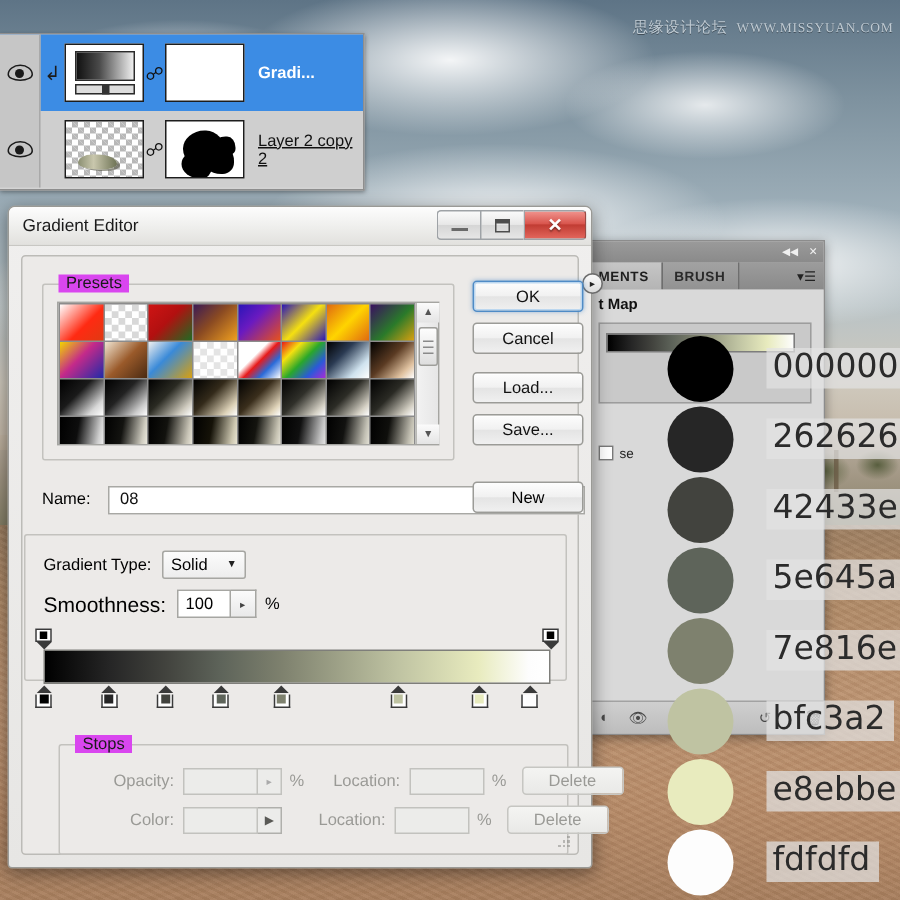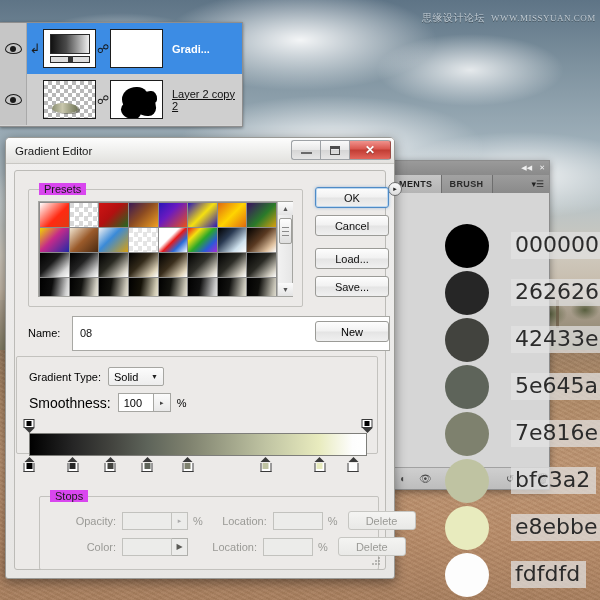--- a/index.html
+++ b/index.html
@@ -209,21 +209,21 @@
   .ge-btn.primary { border:1px solid #4f8bc6; box-shadow:0 0 0 1px #bcd7ef inset, 0 0 3px rgba(80,140,200,.5); }
   #btn-ok { top:16px; }
   #btn-cancel { top:44px; }
   #btn-load { top:77px; }
   #btn-save { top:105px; }
 
   
   #name-row { position:absolute; left:13px; top:152px; width:362px; height:20px; display:flex; align-items:center; }
   #name-label { width:44px; font-size:11px; }
   #name-input {
-    flex:1; height:35px; background:#fff; border:1px solid #a8a8a4;
+    flex:1; height:19px; background:#fff; border:1px solid #a8a8a4;
     display:flex; align-items:center; padding-left:7px; font-size:11px; color:#111;
   }
   #btn-new {
     position:absolute; left:300px; top:150px; width:74px; height:21px;
     border:1px solid #9b9b97; border-radius:3px;
     background:linear-gradient(180deg,#fdfdfd 0%, #f1f1f1 48%, #e4e4e4 52%, #f0f0f0 100%);
     font-size:11px; display:flex; align-items:center; justify-content:center;
   }
 
   
@@ -446,20 +446,30 @@
 <div id="adj-panel">
   <div id="adj-topbar">
     <span class="adj-topicon">◀◀</span>
     <span class="adj-topicon">✕</span>
   </div>
   <div id="adj-tabs">
     <div class="adj-tab">MENTS</div>
     <div class="adj-tab inactive">BRUSH</div>
     <div id="adj-tab-spacer">
       <span id="adj-menu-ico">▾☰</span>
+    </div>
+  </div>
+  <div id="adj-content">
+    <div id="adj-heading">t Map</div>
+    <div id="adj-curvebox">
+      <div class="grad-preview" style="background: linear-gradient(90deg, rgb(0, 0, 0) 0%, rgb(38, 38, 38) 13%, rgb(66, 67, 62) 24%, rgb(94, 100, 90) 35%, rgb(126, 129, 110) 47%, rgb(191, 195, 162) 70%, rgb(232, 235, 190) 86%, rgb(253, 253, 253) 100%);"></div>
+    </div>
+    <div id="adj-reverse">
+      <span class="cb"></span>
+      <span>se</span>
     </div>
   </div>
   <div id="adj-footer">
     <span class="foot-ico">◖</span>
     <span class="foot-ico">👁</span>
     <span class="foot-ico right">↺</span>
     <span class="foot-ico" style="margin-left:0">🗑</span>
   </div>
 </div>
 

